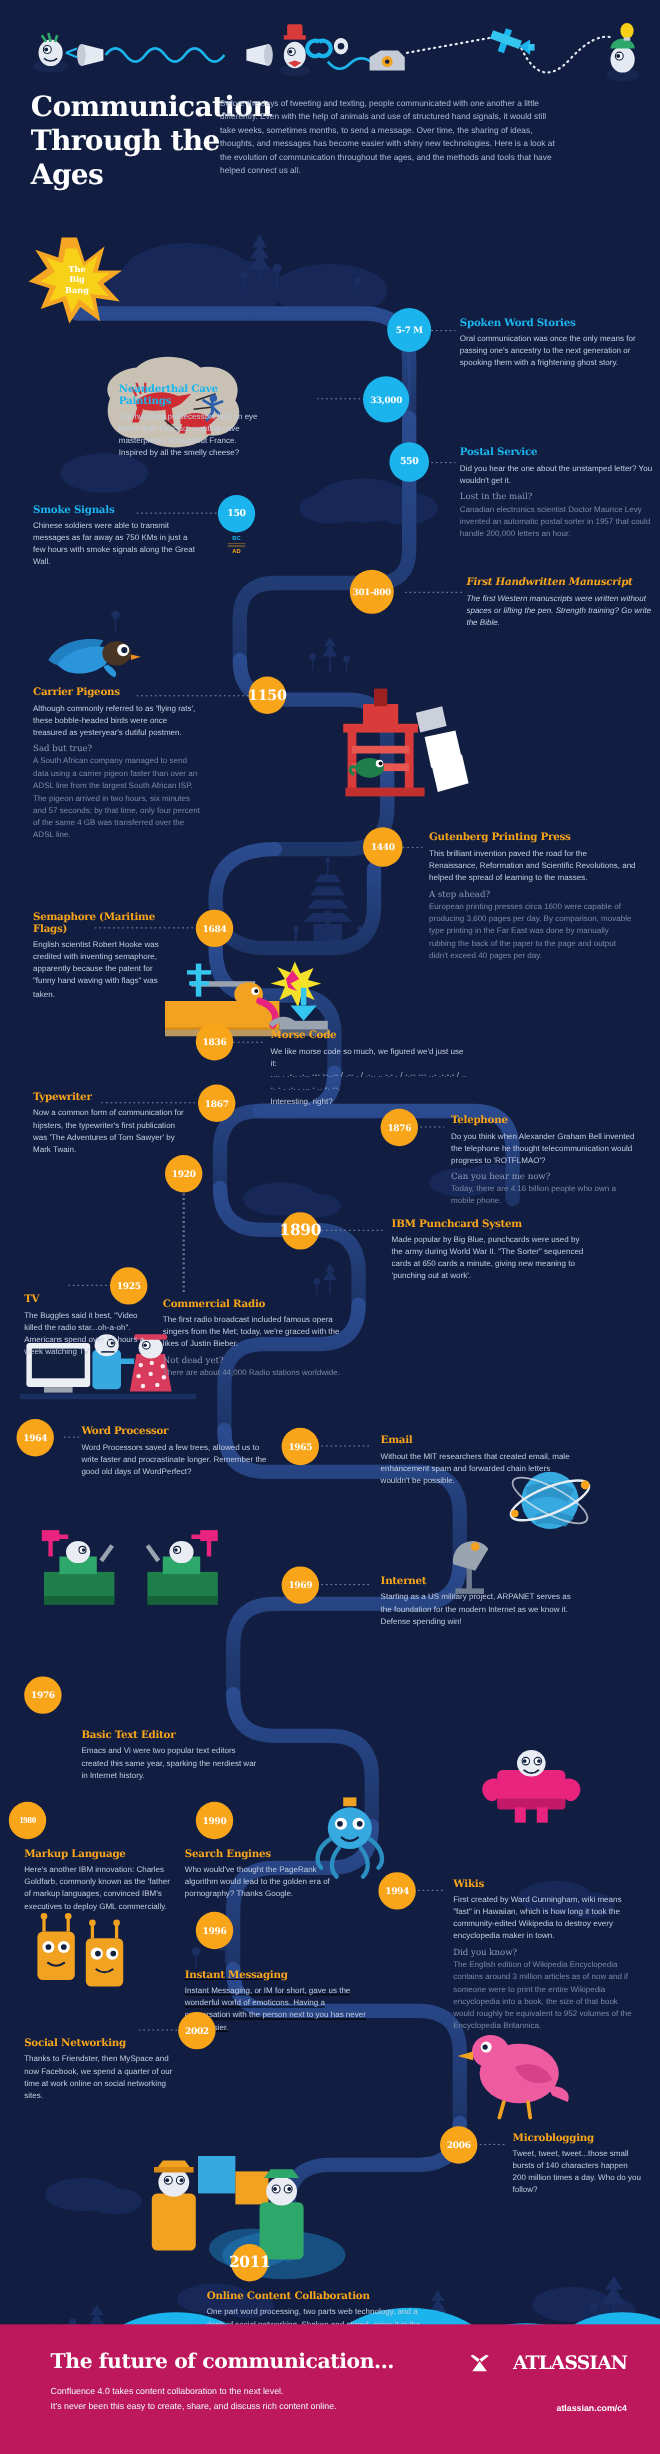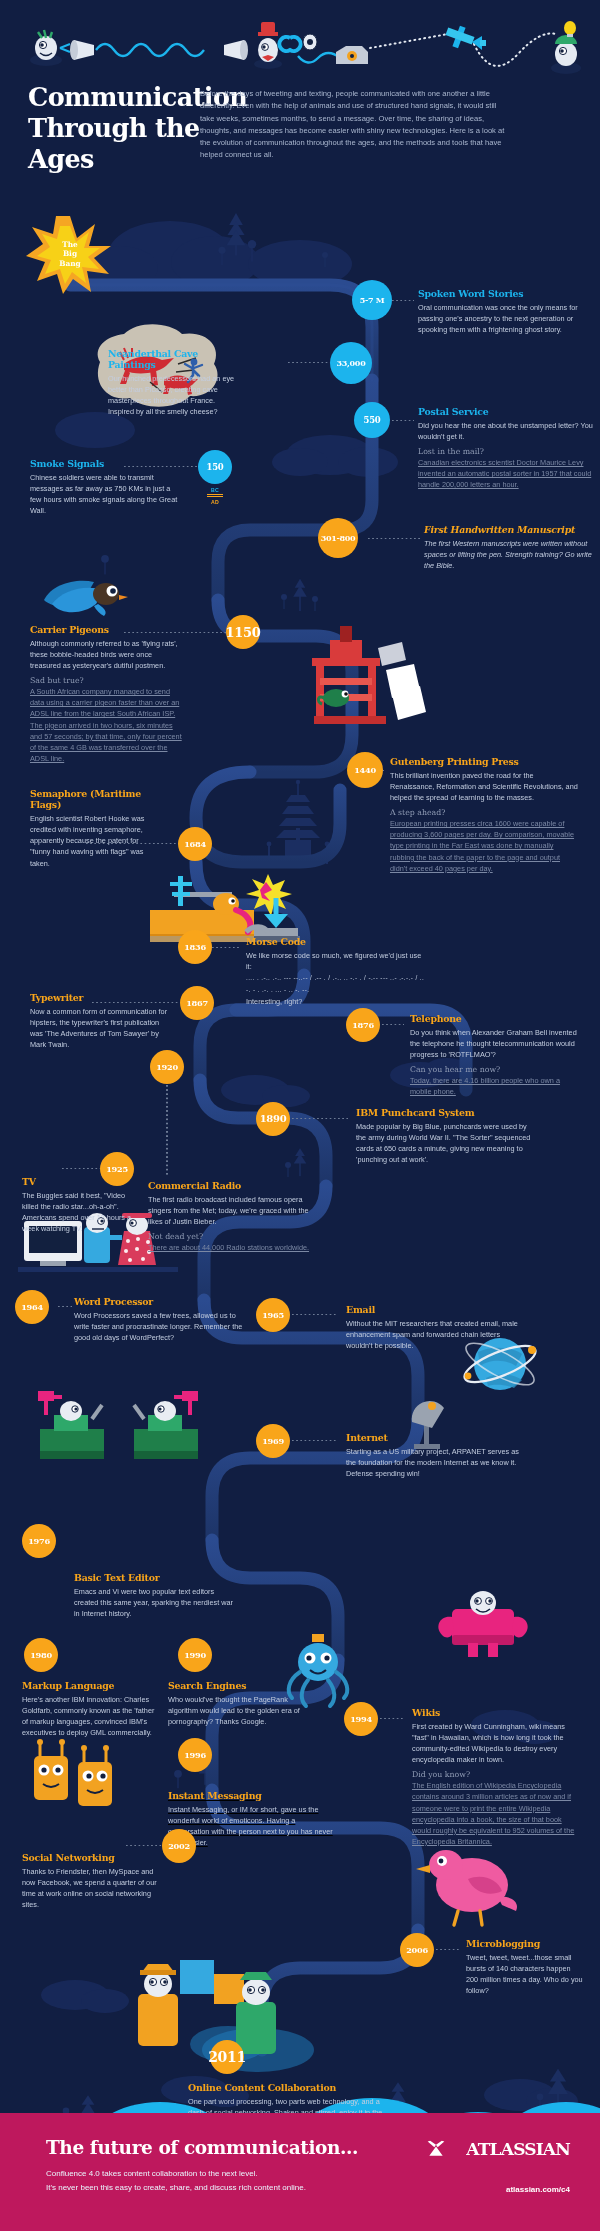--- a/index.html
+++ b/index.html
@@ -48,21 +48,21 @@
     font-family: "DejaVu Serif", "Liberation Serif", serif; font-weight: bold;
     letter-spacing: -0.25px;
   }
   .entry.c-blue h3 { color: #1cb4ed; }
   .entry.c-orange h3 { color: #f9a51a; }
   .entry p { color: #c3cddf; font-size: 7.3px; line-height: 1.52; }
   .entry .sub {
     color: #8f9bb4; font-size: 7.8px; margin-top: 5px; margin-bottom: 1px;
     font-family: "DejaVu Serif", "Liberation Serif", serif; font-weight: normal;
   }
-  .entry p.dim { color: #7b88a4; text-decoration: underline; }
+  .entry p.dim { color: #7b88a4; }
   .entry.right { text-align: left; }
   .entry.left { text-align: left; }
   .entry .morse { font-size: 6.4px; letter-spacing: 0.4px; color: #c3cddf; line-height: 1.85; word-break: break-all; }
 
   
   .dots { position: absolute; height: 1px; z-index: 20;
     background-image: linear-gradient(to right,#6d7b95 0 1.6px, transparent 1.6px 4.2px);
     background-size: 4.2px 1px; }
 
   
@@ -695,35 +695,35 @@
       <span class="lbl">1150</span>
     </div>
   <div class="entry left c-orange" style="left:30px; top:624px; width:152px;">
     <h3>Carrier Pigeons</h3>
     <p>Although commonly referred to as 'flying rats', these bobble-headed birds were once treasured as yesteryear's dutiful postmen.</p>
     <div class="sub">Sad but true?</div>
     <p class="dim">A South African company managed to send data using a carrier pigeon faster than over an ADSL line from the largest South African ISP. The pigeon arrived in two hours, six minutes and 57 seconds; by that time, only four percent of the same 4 GB was transferred over the ADSL line.</p>
   </div>
 
   <div class="dots" style="left:366px; top:770px; width:18px;"></div>
-  <div class="node orange" style="left:347px; top:752px; width:36px; height:36px; font-size:8.2px;">
+  <div class="node orange" style="left:330px; top:752px; width:36px; height:36px; font-size:8.2px;">
       <span class="lbl">1440</span>
     </div>
   <div class="entry right c-orange" style="left:390px; top:756px; width:188px;">
     <h3>Gutenberg Printing Press</h3>
     <p>This brilliant invention paved the road for the Renaissance, Reformation and Scientific Revolutions, and helped the spread of learning to the masses.</p>
     <div class="sub">A step ahead?</div>
     <p class="dim">European printing presses circa 1600 were capable of producing 3,600 pages per day. By comparison, movable type printing in the Far East was done by manually rubbing the back of the paper to the page and output didn't exceed 40 pages per day.</p>
   </div>
 
   <div class="dots" style="left:86px; top:843px; width:96px;"></div>
   <div class="node orange" style="left:178px; top:827px; width:34px; height:34px; font-size:8.2px;">
       <span class="lbl">1684</span>
     </div>
-  <div class="entry left c-orange" style="left:30px; top:788px; width:124px;">
+  <div class="entry left c-orange" style="left:30px; top:828px; width:124px;">
     <h3>Semaphore (Maritime Flags)</h3>
     <p>English scientist Robert Hooke was credited with inventing semaphore, apparently because the patent for "funny hand waving with flags" was taken.</p>
   </div>
 
   <div class="dots" style="left:212px; top:947px; width:28px;"></div>
   <div class="node orange" style="left:178px; top:930px; width:34px; height:34px; font-size:8.2px;">
       <span class="lbl">1836</span>
     </div>
   <div class="entry right c-orange" style="left:246px; top:936px; width:180px;">
     <h3>Morse Code</h3>
@@ -746,21 +746,21 @@
       <span class="lbl">1876</span>
     </div>
   <div class="entry right c-orange" style="left:410px; top:1013px; width:170px;">
     <h3>Telephone</h3>
     <p>Do you think when Alexander Graham Bell invented the telephone he thought telecommunication would progress to 'ROTFLMAO'?</p>
     <div class="sub">Can you hear me now?</div>
     <p class="dim">Today, there are 4.16 billion people who own a mobile phone.</p>
   </div>
 
   <div class="dots" style="left:292px; top:1118px; width:56px;"></div>
-  <div class="node orange" style="left:256px; top:1102px; width:34px; height:34px; font-size:10px;text-align:right;">
+  <div class="node orange" style="left:256px; top:1102px; width:34px; height:34px; font-size:14px;text-align:right;">
       <span class="lbl">1890</span>
     </div>
   <div class="entry right c-orange" style="left:356px; top:1107px; width:178px;">
     <h3>IBM Punchcard System</h3>
     <p>Made popular by Big Blue, punchcards were used by the army during World War II. "The Sorter" sequenced cards at 650 cards a minute, giving new meaning to 'punching out at work'.</p>
   </div>
 
   <div class="dots" style="left:166px; top:1085px; width:1.5px; height:92px; background-image:linear-gradient(to bottom,#6d7b95 0 1.6px,transparent 1.6px 4.2px); background-size:1px 4.2px;"></div>
   <div class="node orange" style="left:150px; top:1050px; width:34px; height:34px; font-size:8.2px;">
       <span class="lbl">1920</span>
@@ -809,21 +809,21 @@
   </div>
 
   <div class="node orange" style="left:22px; top:1524px; width:34px; height:34px; font-size:8.2px;">
       <span class="lbl">1976</span>
     </div>
   <div class="entry left c-orange" style="left:74px; top:1572px; width:160px;">
     <h3>Basic Text Editor</h3>
     <p>Emacs and Vi were two popular text editors created this same year, sparking the nerdiest war in Internet history.</p>
   </div>
 
-  <div class="node orange" style="left:24px; top:1638px; width:34px; height:34px; font-size:8.2px;">
+  <div class="node orange" style="left:8px; top:1638px; width:34px; height:34px; font-size:8.2px;font-family:Liberation Serif, serif;">
       <span class="lbl">1980</span>
     </div>
   <div class="entry left c-orange" style="left:22px; top:1680px; width:140px;">
     <h3>Markup Language</h3>
     <p>Here's another IBM innovation: Charles Goldfarb, commonly known as the 'father of markup languages, convinced IBM's executives to deploy GML commercially.</p>
   </div>
 
   <div class="node orange" style="left:178px; top:1638px; width:34px; height:34px; font-size:8.2px;">
       <span class="lbl">1990</span>
     </div>

